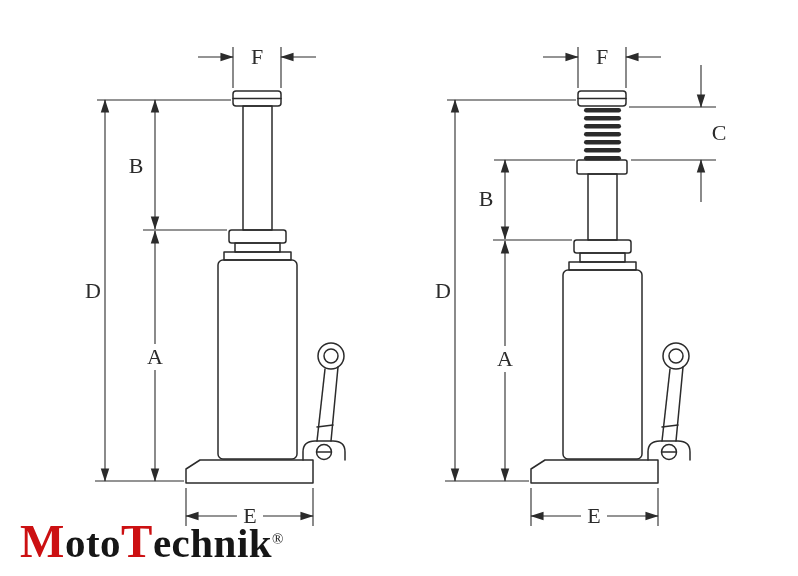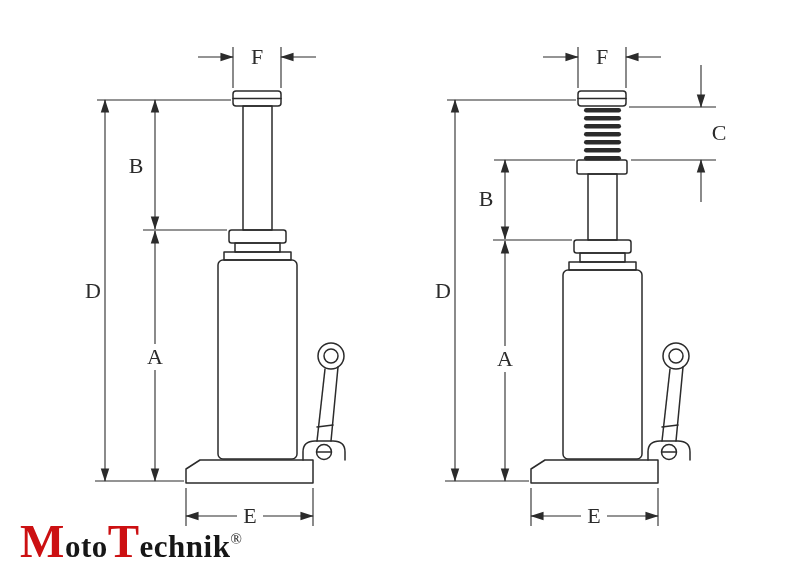--- a/index.html
+++ b/index.html
@@ -6,21 +6,21 @@
   html,body { width:798px; height:576px; }
   body { background:var(--bg,#ffffff); position:relative; overflow:hidden; font-family:"Liberation Sans",sans-serif; }
   svg.drawing { position:absolute; left:0; top:0; }
   .outline { fill:none; stroke:var(--line,#2b2b2b); stroke-width:1.5; stroke-linejoin:round; stroke-linecap:round; }
   .fillbar { fill:var(--line,#2b2b2b); stroke:none; }
   .dim { fill:none; stroke:var(--line,#2b2b2b); stroke-width:1.1; }
   .lbl { font-family:"Liberation Serif",serif; font-size:22px; fill:var(--line,#2b2b2b); text-anchor:middle; }
   .mask { fill:var(--bg,#ffffff); stroke:none; }
   .logo { position:absolute; left:20px; top:514px; font-family:"Liberation Serif",serif; font-weight:700; color:var(--logo_black,#161616); letter-spacing:.5px; white-space:nowrap; }
   .logo .lg { font-size:47px; }
-  .logo .md { font-size:31px; }
+  .logo .md { font-size:41px; }
   .logo .red { color:var(--logo_red,#cc1012); }
   .logo .reg { font-size:15px; vertical-align:13px; font-weight:400; }
 </style>
 </head>
 <body>
 
 <svg class="drawing" width="798" height="576" viewBox="0 0 798 576">
   <defs>
     <marker id="arr" viewBox="0 0 10 8" refX="9.5" refY="4" markerWidth="12" markerHeight="9.6" orient="auto-start-reverse">
       <path d="M0,0.8 L10,4 L0,7.2 Z" style="fill:var(--line,#2b2b2b)"></path>

